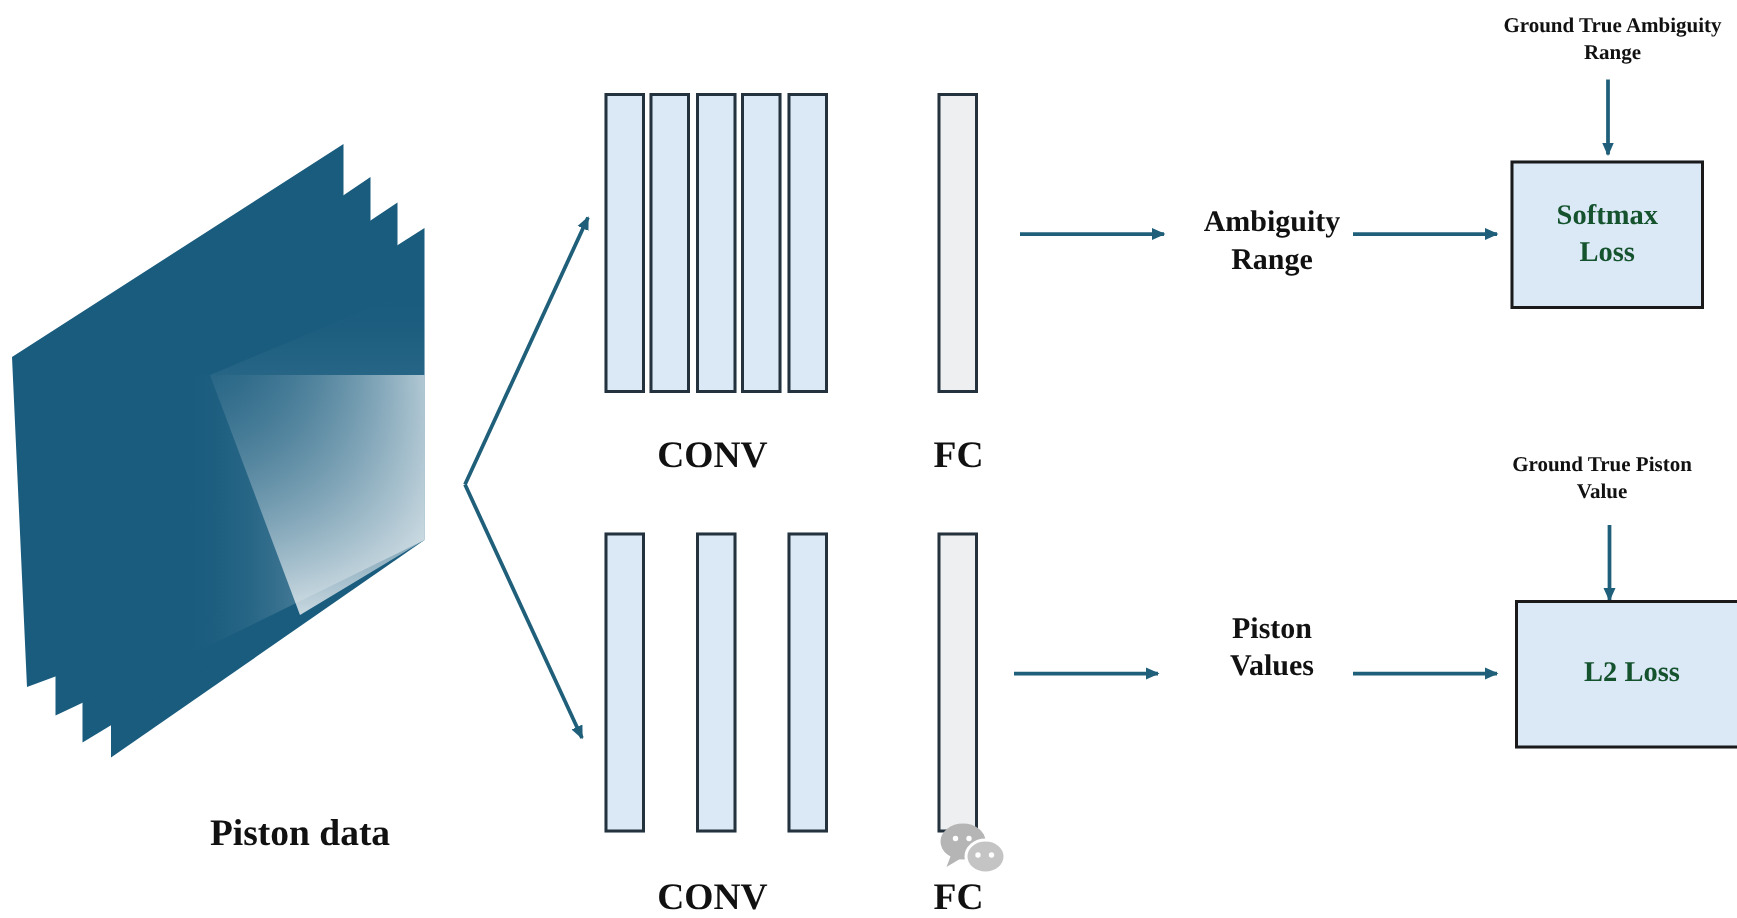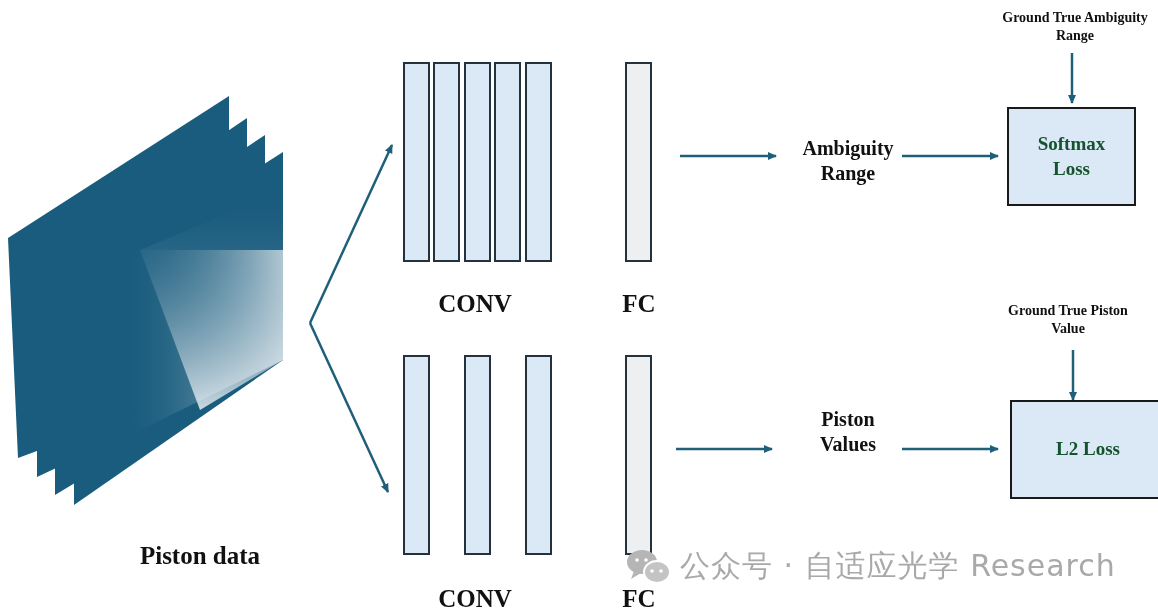--- a/index.html
+++ b/index.html
@@ -108,14 +108,13 @@
     <svg width="46" height="40">
       <ellipse cx="16" cy="15" rx="15" ry="12" fill="#b5b5b5"></ellipse>
       <path d="M8,24 L5,32 L15,26 Z" fill="#b5b5b5"></path>
       <ellipse cx="31" cy="25" rx="13" ry="11" fill="#c4c4c4" stroke="#fff" stroke-width="2"></ellipse>
       <circle cx="26" cy="24" r="1.8" fill="#fff"></circle>
       <circle cx="35" cy="24" r="1.8" fill="#fff"></circle>
       <circle cx="11" cy="13" r="1.8" fill="#fff"></circle>
       <circle cx="20" cy="13" r="1.8" fill="#fff"></circle>
     </svg>
   </span>
-  <span>公众号 · 自适应光学 Research</span>
 </div>
 
 </body></html>

